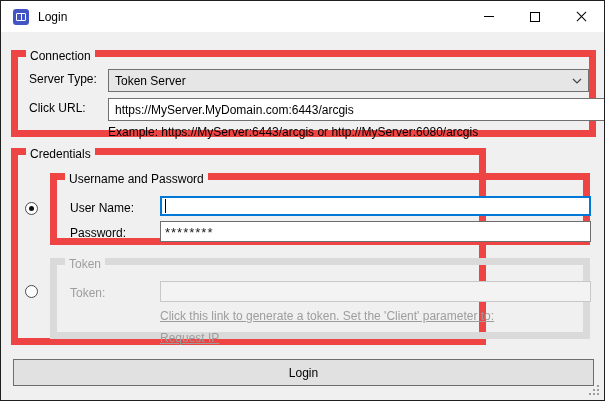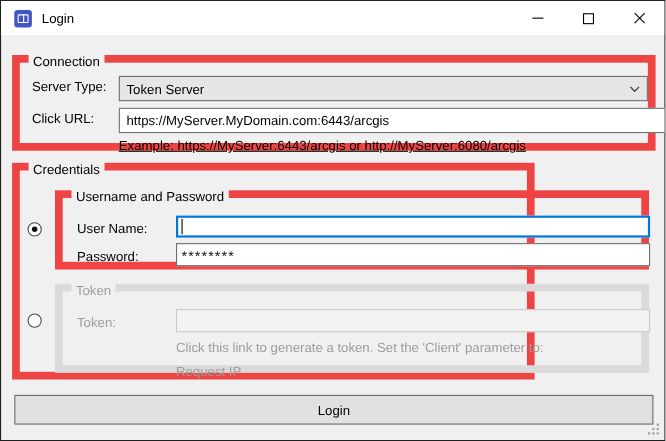--- a/index.html
+++ b/index.html
@@ -80,21 +80,21 @@
   
   .radio {
     position:absolute; width:13px; height:13px; border-radius:50%;
     border:1px solid #4a4a4a; background:#ffffff;
   }
   .radio.checked:after {
     content:""; position:absolute; left:3px; top:3px; width:5px; height:5px;
     border-radius:50%; background:#111;
   }
 
-  .help-text { position:absolute; font-size:12px; color:#9d9d9d; white-space:nowrap; }
+  .help-text { position:absolute; font-size:12px; color:#9d9d9d; white-space:nowrap;text-decoration:underline; }
 
   
   .login-btn {
     position:absolute; left:12px; top:358px; width:581px; height:27px;
     background:#e1e1e1; border:1px solid #6e6e6e; font-size:12px; color:#000;
     display:flex; align-items:center; justify-content:center;
     font-family:"Liberation Sans", sans-serif;
   }
   .resize-grip { position:absolute; right:4px; bottom:4px; width:11px; height:11px; }
   .resize-grip .dot {
@@ -142,21 +142,21 @@
     <span class="lbl" style="left:11px; top:44px;">Click URL:</span>
     <div class="combo editable" style="left:90px; top:41px; width:552px;">
       <input type="text" value="https://MyServer.MyDomain.com:6443/arcgis" style="">
       <span class="chevron">
         <svg class="chev" width="10" height="6" viewBox="0 0 10 6">
             <polyline points="1,1 5,5 9,1" fill="none" stroke="#444" stroke-width="1.2"></polyline>
           </svg>
       </span>
     </div>
 
-    <span class="lbl" style="left:90px; top:68px;text-decoration:underline;">Example: https://MyServer:6443/arcgis or http://MyServer:6080/arcgis</span>
+    <span class="lbl" style="left:90px; top:68px;">Example: https://MyServer:6443/arcgis or http://MyServer:6080/arcgis</span>
   </div>
 
   <div class="groupbox" style="left:10px; top:147px; width:475px; height:197px;">
     <span class="gb-label">Credentials</span>
 
     <div class="radio checked" style="left:7px; top:47px;"></div>
 
     <div class="groupbox" style="left:32px; top:18px; width:540px; height:72px;">
       <span class="gb-label" style="background:#f0f0f0;">Username and Password</span>
 

